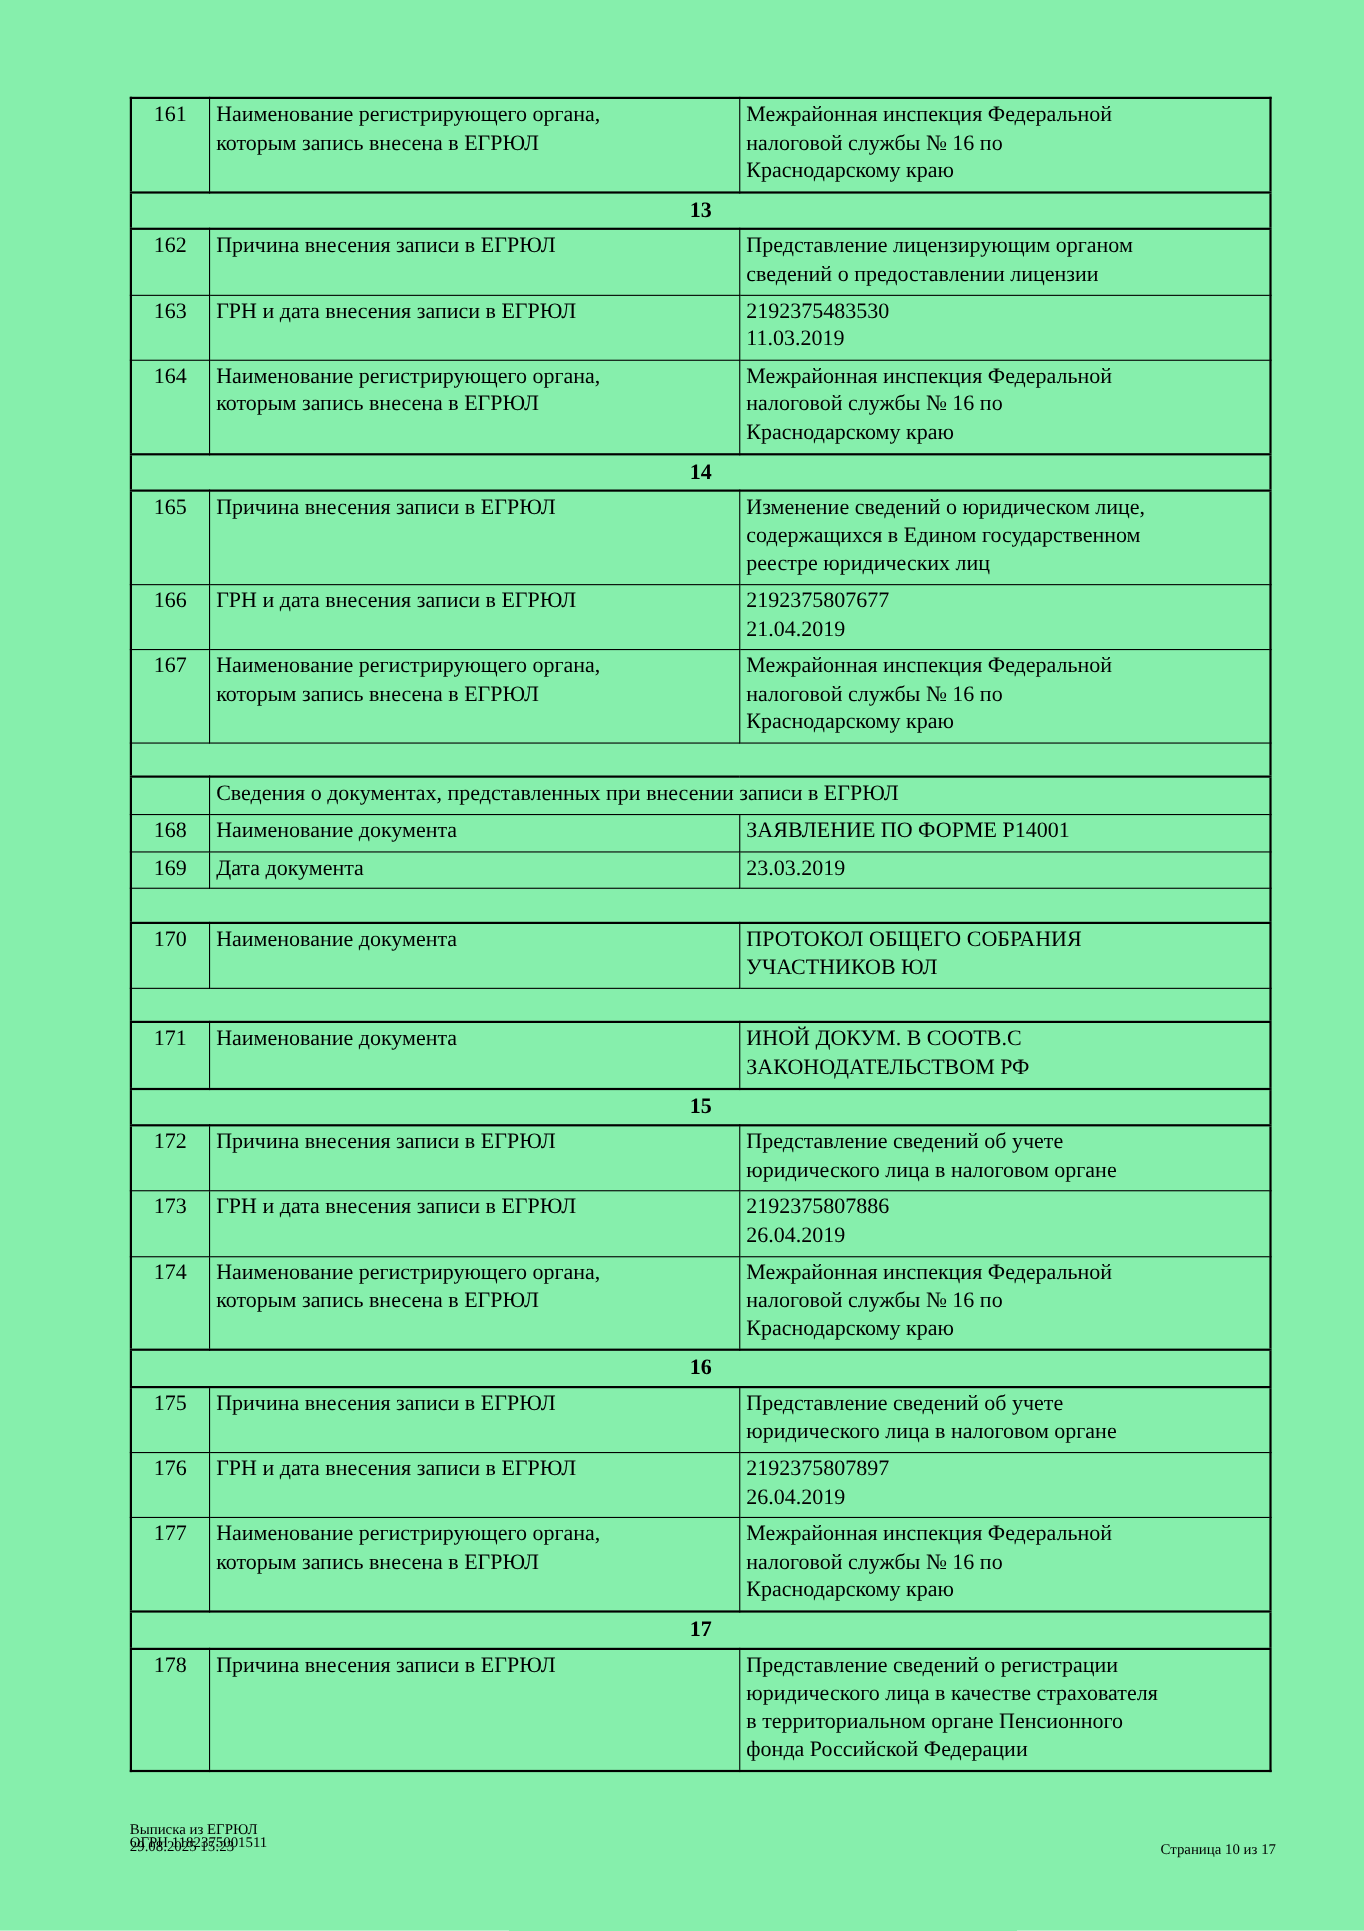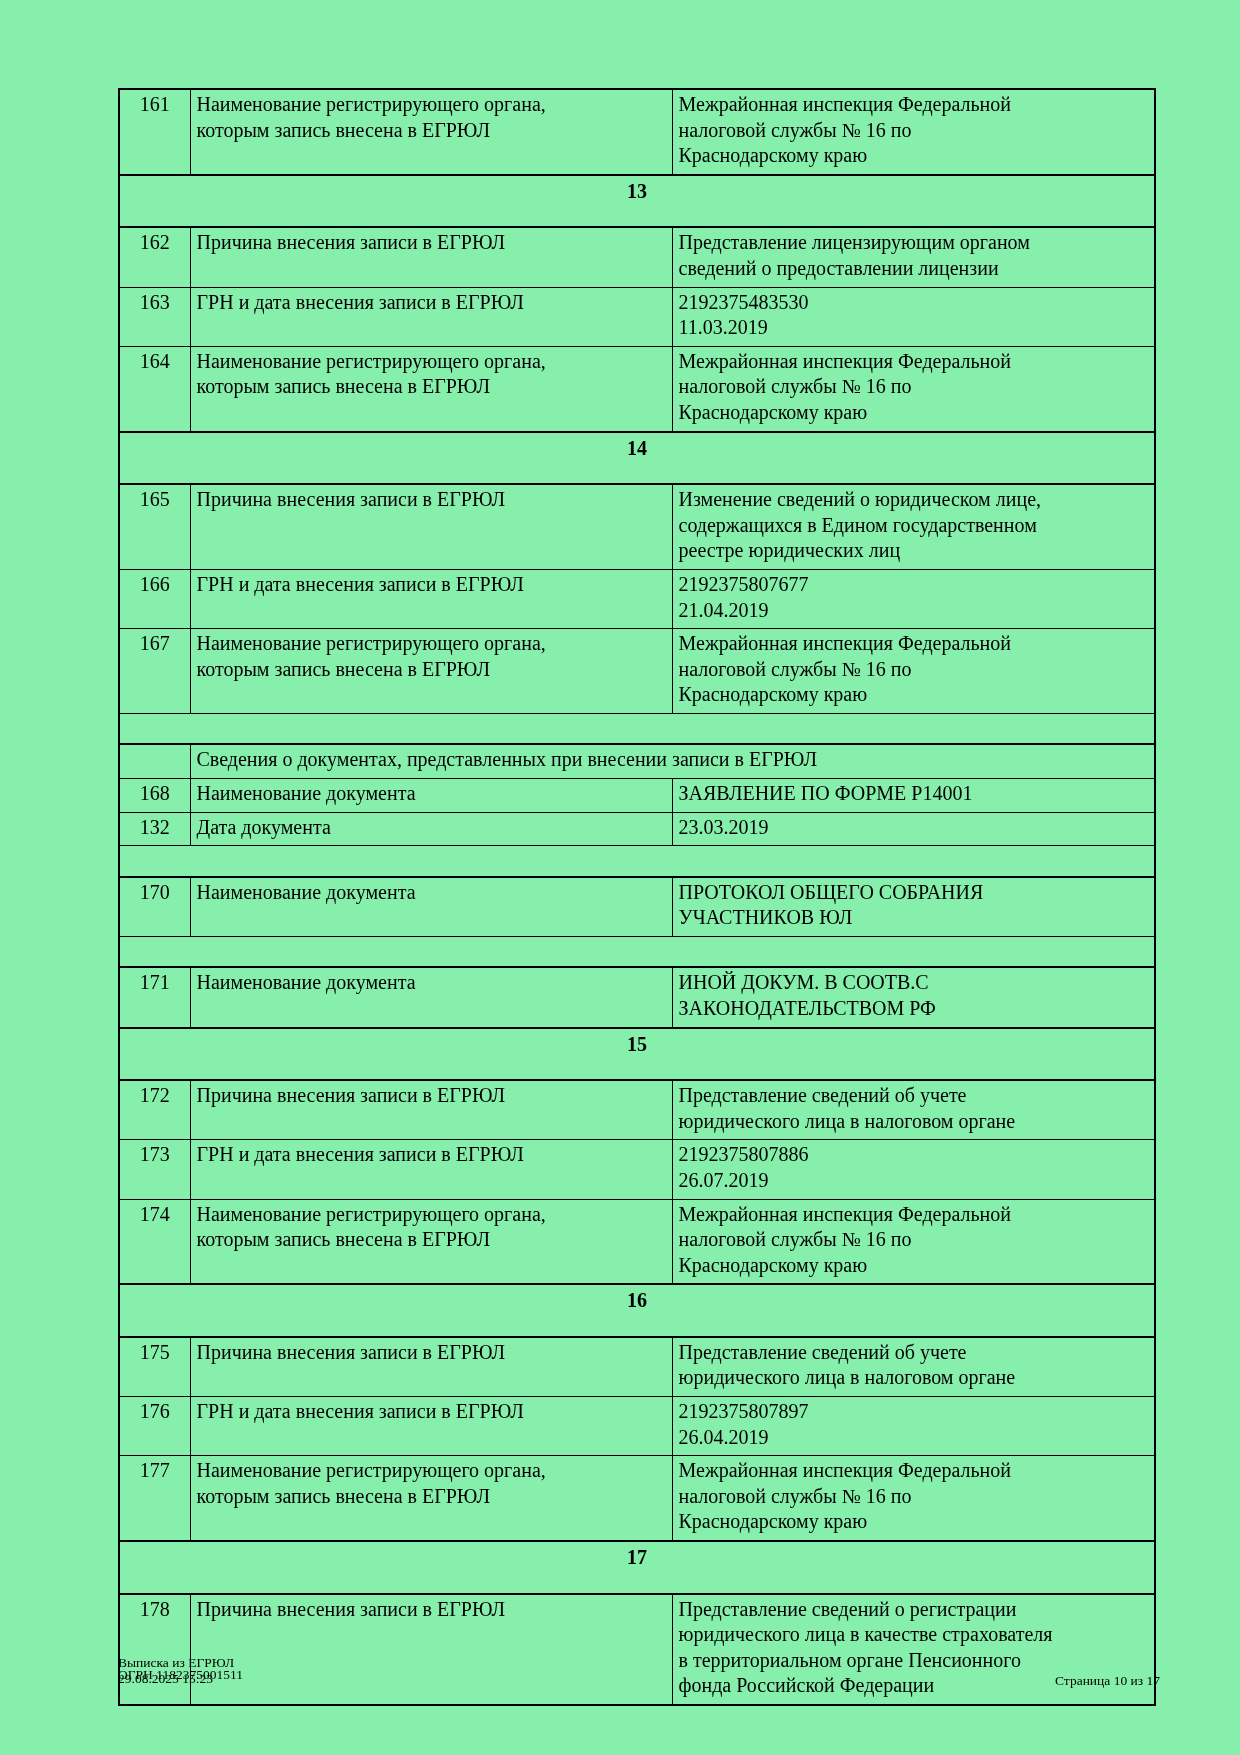--- a/index.html
+++ b/index.html
@@ -33,21 +33,21 @@
     white-space: pre-line;
     overflow: hidden;
   }
   td.num { text-align: center; padding-left: 2px; padding-right: 2px; }
 
   tr.section td {
     text-align: center;
     font-weight: bold;
     border-top: 2.5px solid #000;
     border-bottom: 2.5px solid #000;
-    padding: 3px 0 22px 0;
+    padding: 3px 0 3px 0;
     white-space: nowrap;
   }
   tr.spacer td {
     height: 31px;
     border-top: 1.5px solid #000;
     border-bottom: 2.5px solid #000;
     padding: 0;
   }
   tr.subheader td.sub-text { white-space: nowrap; }
 
@@ -136,21 +136,21 @@
         <tr class="subheader">
           <td class="num"></td>
           <td class="sub-text" colspan="2">Сведения о документах, представленных при внесении записи в ЕГРЮЛ</td>
         </tr>
         <tr class="entry">
           <td class="num">168</td>
           <td class="label">Наименование документа</td>
           <td class="value">ЗАЯВЛЕНИЕ ПО ФОРМЕ Р14001</td>
         </tr>
         <tr class="entry">
-          <td class="num">132</td>
+          <td class="num">169</td>
           <td class="label">Дата документа</td>
           <td class="value">23.03.2019</td>
         </tr>
         <tr class="spacer">
           <td class="spacer-cell" colspan="3"></td>
         </tr>
         <tr class="entry">
           <td class="num">170</td>
           <td class="label">Наименование документа</td>
           <td class="value">ПРОТОКОЛ ОБЩЕГО СОБРАНИЯ
@@ -171,21 +171,21 @@
         <tr class="entry">
           <td class="num">172</td>
           <td class="label">Причина внесения записи в ЕГРЮЛ</td>
           <td class="value">Представление сведений об учете
 юридического лица в налоговом органе</td>
         </tr>
         <tr class="entry">
           <td class="num">173</td>
           <td class="label">ГРН и дата внесения записи в ЕГРЮЛ</td>
           <td class="value">2192375807886
-26.07.2019</td>
+26.04.2019</td>
         </tr>
         <tr class="entry">
           <td class="num">174</td>
           <td class="label">Наименование регистрирующего органа,
 которым запись внесена в ЕГРЮЛ</td>
           <td class="value">Межрайонная инспекция Федеральной
 налоговой службы № 16 по
 Краснодарскому краю</td>
         </tr>
         <tr class="section">

